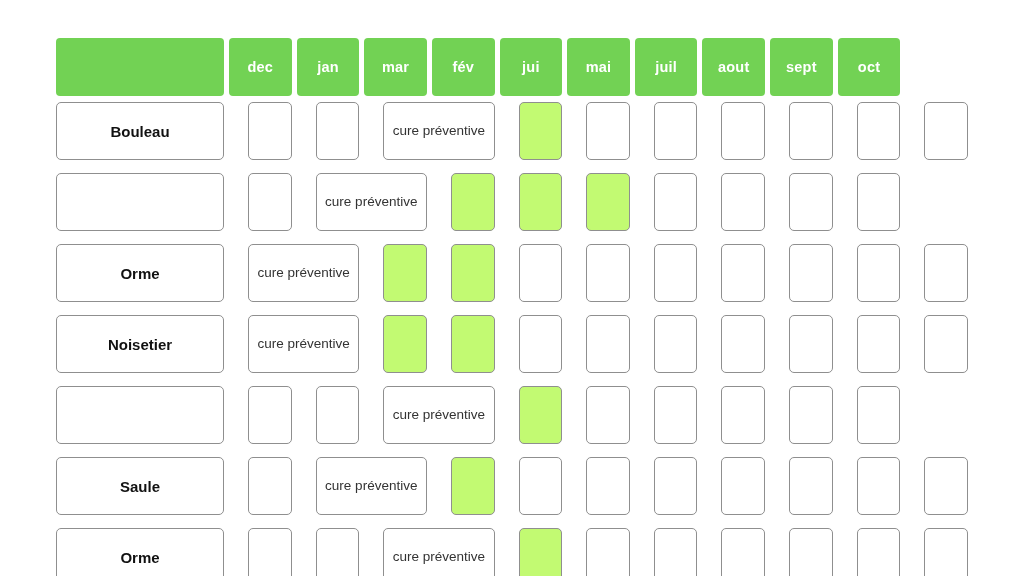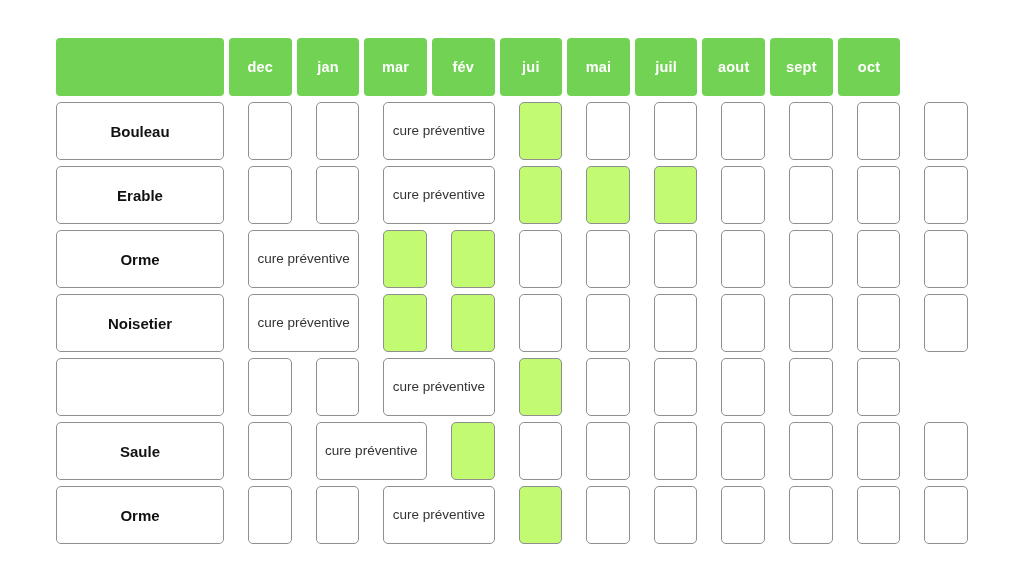--- a/index.html
+++ b/index.html
@@ -46,21 +46,21 @@
   }
   .month-label {
     color: #ffffff;
     font-size: 14.5px;
     font-weight: bold;
     letter-spacing: 0.2px;
     line-height: 1;
   }
   
   .body-row {
-    margin-bottom: 6px;
+    margin-bottom: 13px;
     gap: 24px;
   }
   .body-row .cell {
     height: 58px;
     border: 1.5px solid #8f8f8f;
     border-radius: 5px;
     background: #ffffff;
     box-sizing: border-box;
     display: flex;
     align-items: center;
@@ -147,23 +147,20 @@
           </div>
           <div class="cell treated" style="grid-column: span 1;"></div>
           <div class="cell blank" style="grid-column: span 1;"></div>
           <div class="cell blank" style="grid-column: span 1;"></div>
           <div class="cell blank" style="grid-column: span 1;"></div>
           <div class="cell blank" style="grid-column: span 1;"></div>
           <div class="cell blank" style="grid-column: span 1;"></div>
           <div class="cell blank" style="grid-column: span 1;"></div>
         </div>
         <div class="grid-row body-row">
-          <div class="cell label-cell">
-            <span class="species-name">Erable</span>
-          </div>
           <div class="cell blank" style="grid-column: span 1;"></div>
           <div class="cell blank" style="grid-column: span 1;"></div>
           <div class="cell note" style="grid-column: span 2;">
             <span class="note-text">cure préventive</span>
           </div>
           <div class="cell treated" style="grid-column: span 1;"></div>
           <div class="cell treated" style="grid-column: span 1;"></div>
           <div class="cell treated" style="grid-column: span 1;"></div>
           <div class="cell blank" style="grid-column: span 1;"></div>
           <div class="cell blank" style="grid-column: span 1;"></div>

